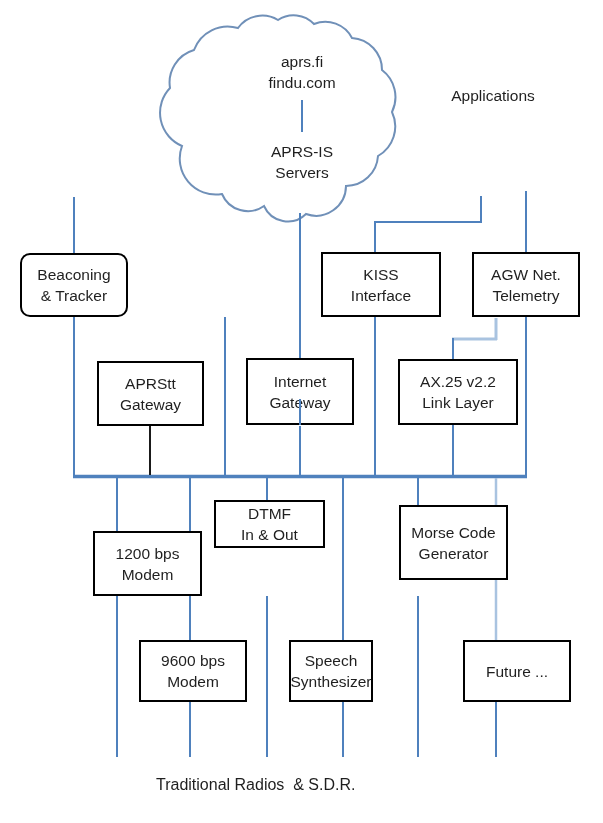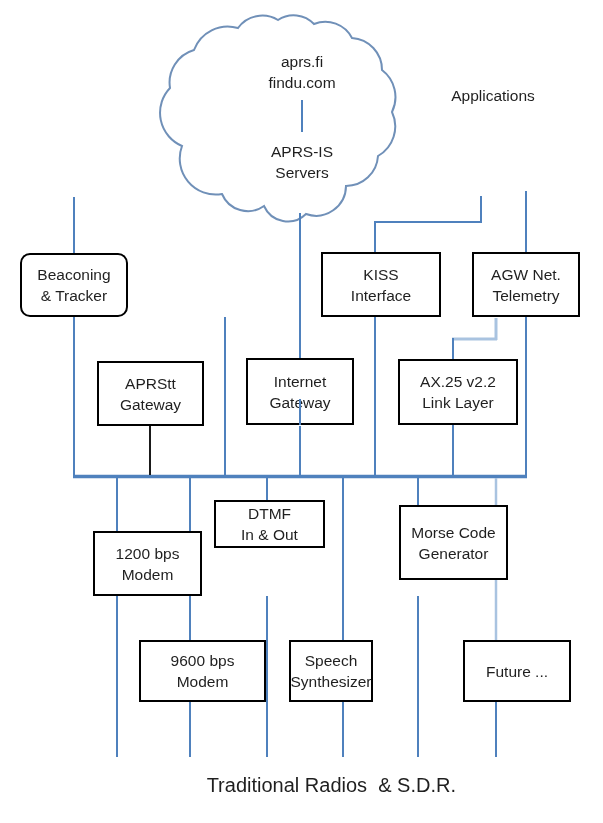--- a/index.html
+++ b/index.html
@@ -32,22 +32,22 @@
   }
   .cloud-label{
     position:absolute;
     text-align:center;
     font-size:15.5px;line-height:21px;
     white-space:pre-line;
     z-index:2;
   }
   #bottom-label{
     position:absolute;
-    text-align:right;
-    font-size:20px;line-height:22px;
+    text-align:left;
+    font-size:16px;line-height:22px;
     white-space:pre;
     z-index:2;
   }
   #ig-inner-wire{
     position:absolute;
     left:299px;top:399px;width:2px;height:26px;
     background:#4f81bd;z-index:4;
   }
 </style>
 </head>
@@ -138,19 +138,19 @@
 
   <div id="ig-inner-wire"></div>
 
   <div class="box" style="left:63px;top:531px;width:109px;height:65px;margin-left:30px;">1200 bps
 Modem</div>
   <div class="box" style="left:214px;top:500px;width:111px;height:48px;">DTMF
 In &amp; Out</div>
   <div class="box" style="left:364px;top:505px;width:109px;height:75px;margin-left:35px;">Morse Code
 Generator</div>
 
-  <div class="box" style="left:139px;top:640px;width:127px;height:62px;">9600 bps
+  <div class="box" style="left:139px;top:640px;width:108px;height:62px;">9600 bps
 Modem</div>
   <div class="box" style="left:289px;top:640px;width:84px;height:62px;">Speech
 Synthesizer</div>
   <div class="box" style="left:463px;top:640px;width:108px;height:62px;">Future ...</div>
 
 </div>
 
 </body></html>

